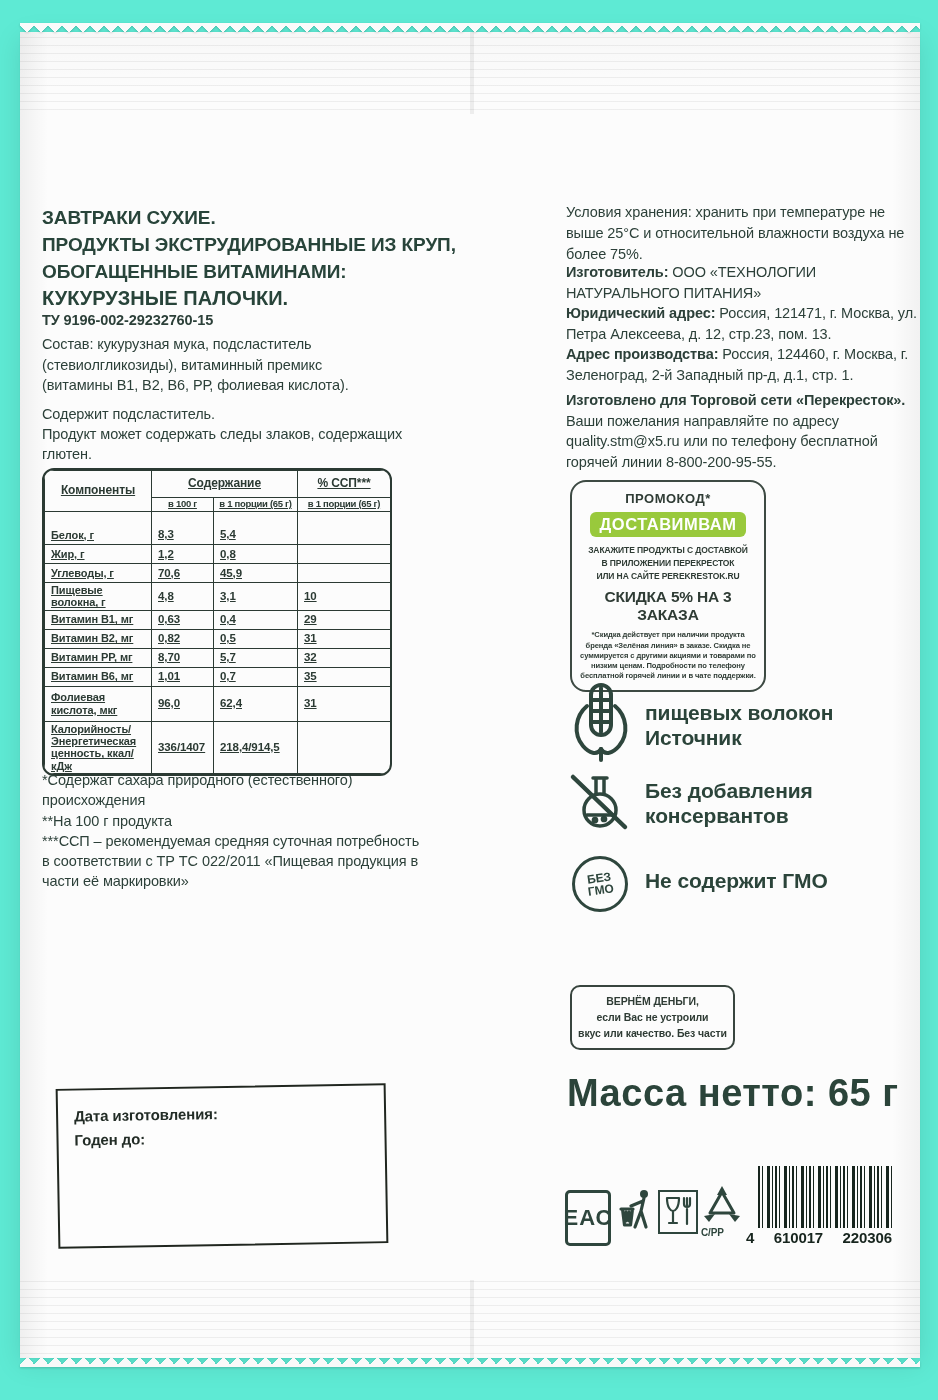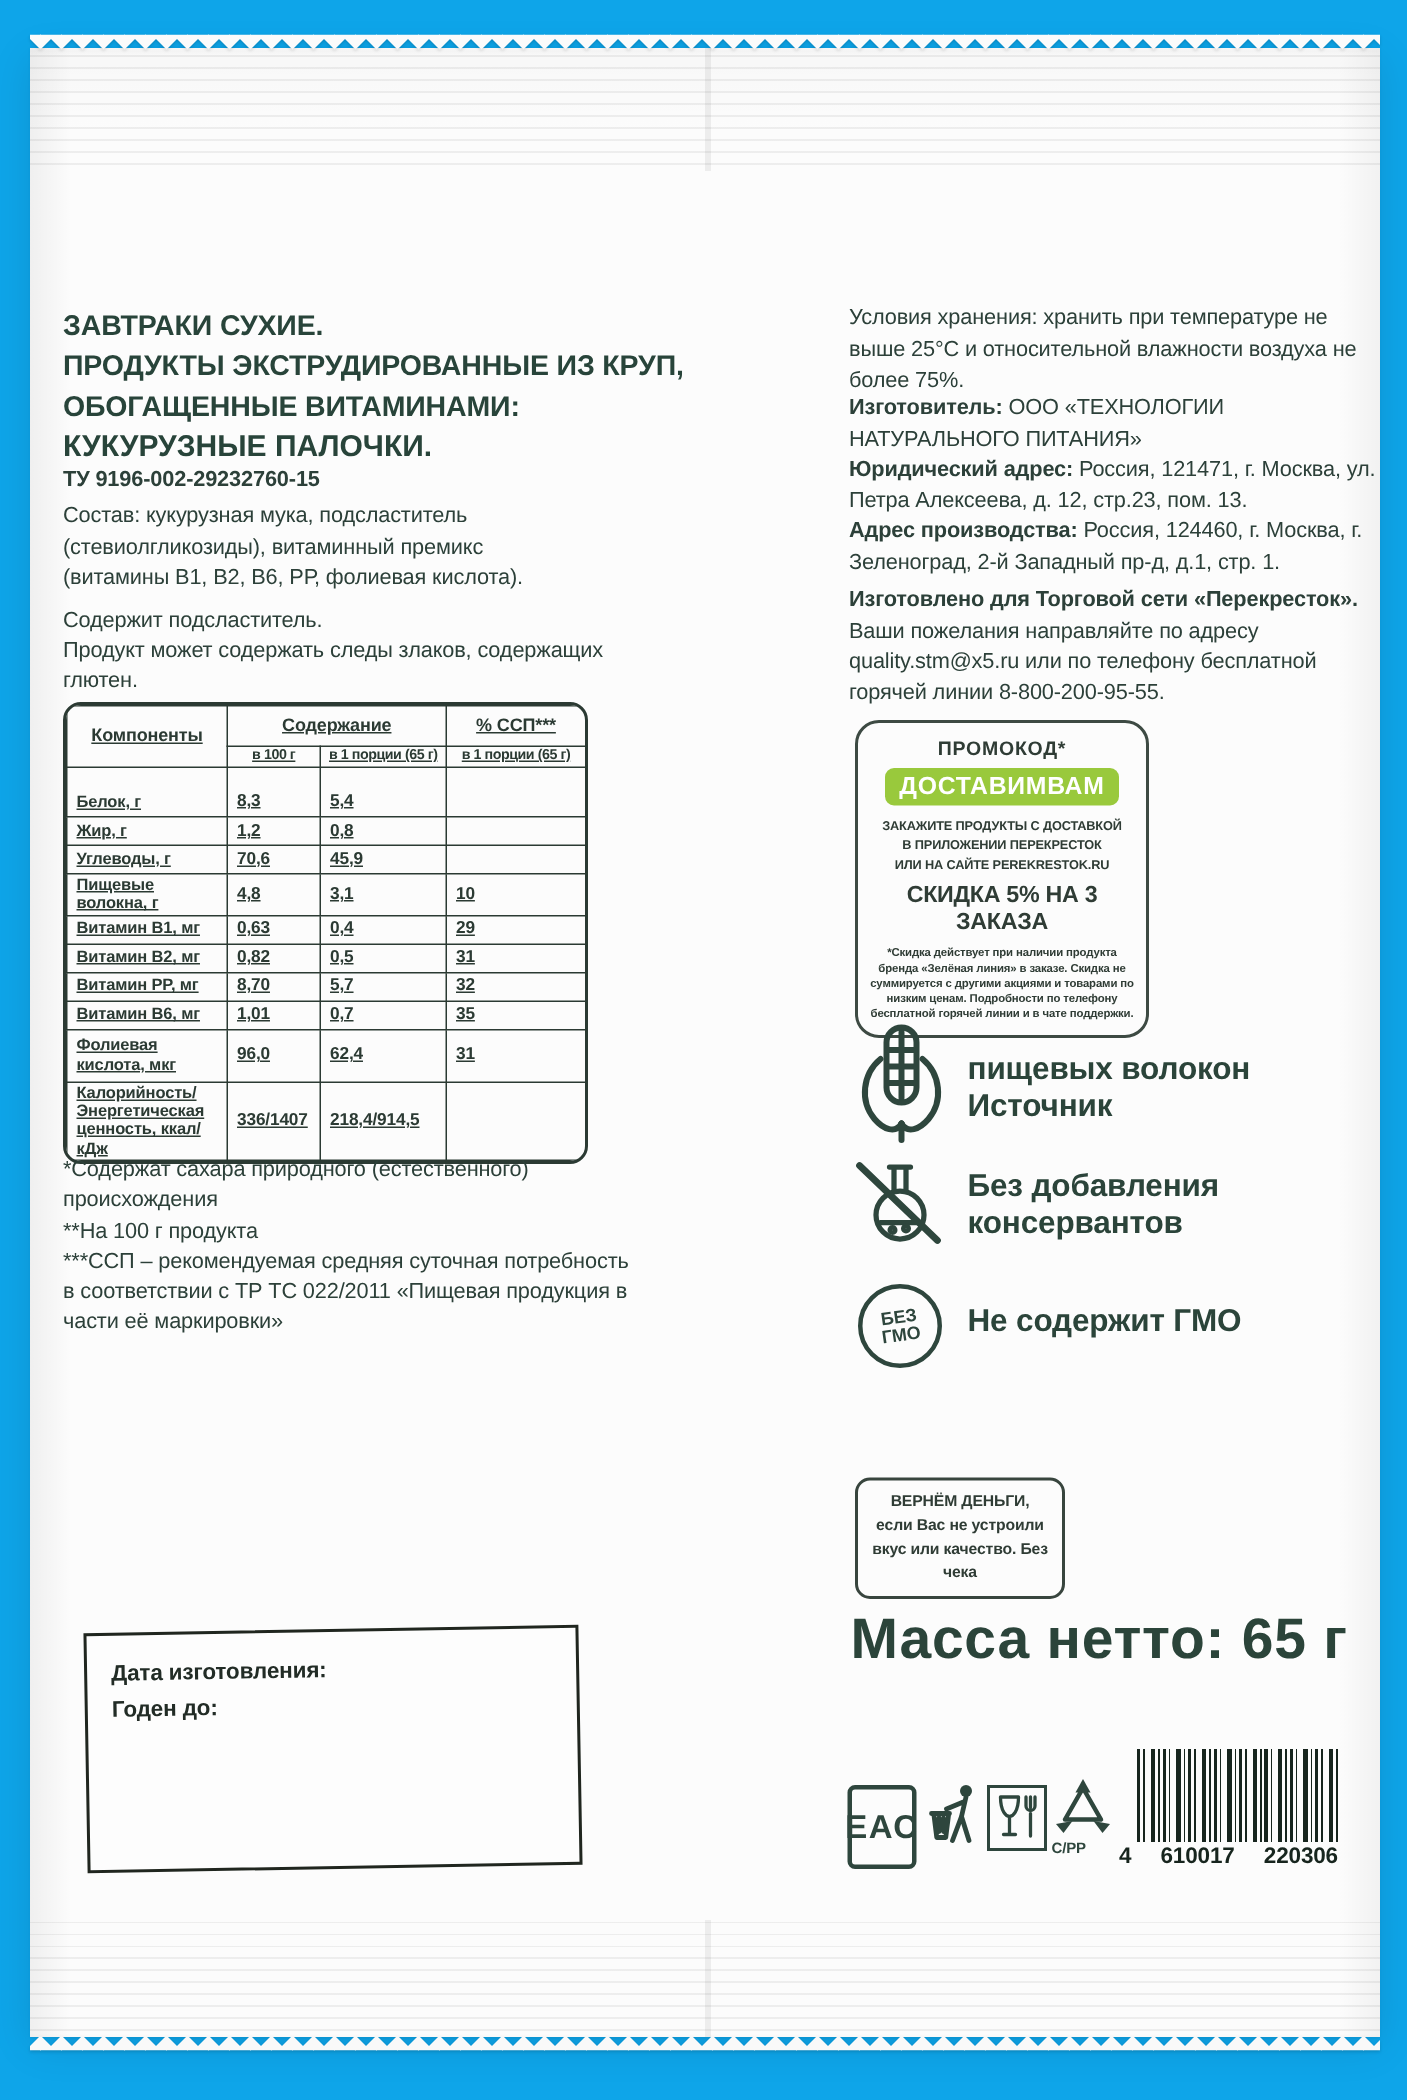--- a/index.html
+++ b/index.html
@@ -2,21 +2,21 @@
 <html><head>
 <meta charset="utf-8">
 <style>
   :root{
     --ink:#2c4039;
     --ink2:#2b3a33;
     --green:#99c93c;
   }
   html,body{margin:0;padding:0;background:#fff;}
   #stage{
-    position:relative;width:938px;height:1400px;background:#0ea5e9;overflow:hidden;
+    position:relative;width:938px;height:1400px;background:#5eead4;overflow:hidden;
     font-family:"Liberation Sans","DejaVu Sans",sans-serif;color:var(--ink);
     letter-spacing:-0.1px;
   }
   
   .package{
     position:absolute;left:20px;right:18px;top:32px;bottom:42px;
     background:#fcfcfc;
     box-shadow:0 6px 26px rgba(0,0,0,.10), 0 0 2px rgba(0,0,0,.05);
   }
   .package .side-shade{
@@ -94,21 +94,21 @@
 
   .claim-text{position:absolute;left:645px;width:230px;font-size:21px;line-height:25px;font-weight:800;color:#2b443a;}
   .icon-stroke{stroke:#2e463d;fill:none;stroke-linecap:round;stroke-linejoin:round;}
   .gmo-circle{
     position:absolute;left:572px;top:856px;width:50px;height:50px;border:3px solid #2e463d;border-radius:50%;
     display:flex;align-items:center;justify-content:center;text-align:center;
   }
   .gmo-circle .t{font-size:12px;line-height:12px;font-weight:800;transform:rotate(-8deg);color:#2e463d;}
 
   .money-box{
-    position:absolute;left:570px;top:985px;width:140px;box-sizing:border-box;
+    position:absolute;left:570px;top:985px;width:165px;box-sizing:border-box;
     border:2px solid #38453e;border-radius:10px;padding:7px 4px;text-align:center;
     font-size:10.5px;font-weight:700;line-height:1.5;color:#2f3c35;
   }
   .net-weight{position:absolute;left:567px;top:1072px;font-size:38px;font-weight:800;color:#2b443a;letter-spacing:.5px;}
 
   .eac{
     position:absolute;left:565px;top:1190px;width:46px;height:56px;border:3px solid #2e463d;border-radius:5px;
     display:flex;align-items:center;justify-content:center;font-weight:800;font-size:22px;letter-spacing:1px;color:#2e463d;box-sizing:border-box;
   }
   .glassfork{position:absolute;left:658px;top:1190px;width:40px;height:44px;border:2.5px solid #2e463d;box-sizing:border-box;display:flex;align-items:center;justify-content:center;}
@@ -306,21 +306,21 @@
       <div>ГМО</div>
     </div>
   </div>
   <div class="claim-text" style="top:868px;">
     <div>Не содержит ГМО</div>
   </div>
 
   <div class="money-box">
     <div>ВЕРНЁМ ДЕНЬГИ,</div>
     <div>если Вас не устроили</div>
-    <div>вкус или качество. Без чека</div>
+    <div>вкус или качество. Без части</div>
   </div>
 
   <div class="net-weight">Масса нетто: 65 г</div>
 
   <div class="eac">ЕАС</div>
 
   <svg style="position:absolute;left:618px;top:1188px;" width="36" height="48" viewBox="0 0 36 48">
     <circle cx="26" cy="6" r="4" fill="#2e463d"></circle>
     <g class="icon-stroke" stroke-width="3.2">
       <path d="M26 10 L23 23 M25 13 L13 18 M23 23 L17 39 M23 23 L28 39"></path>

